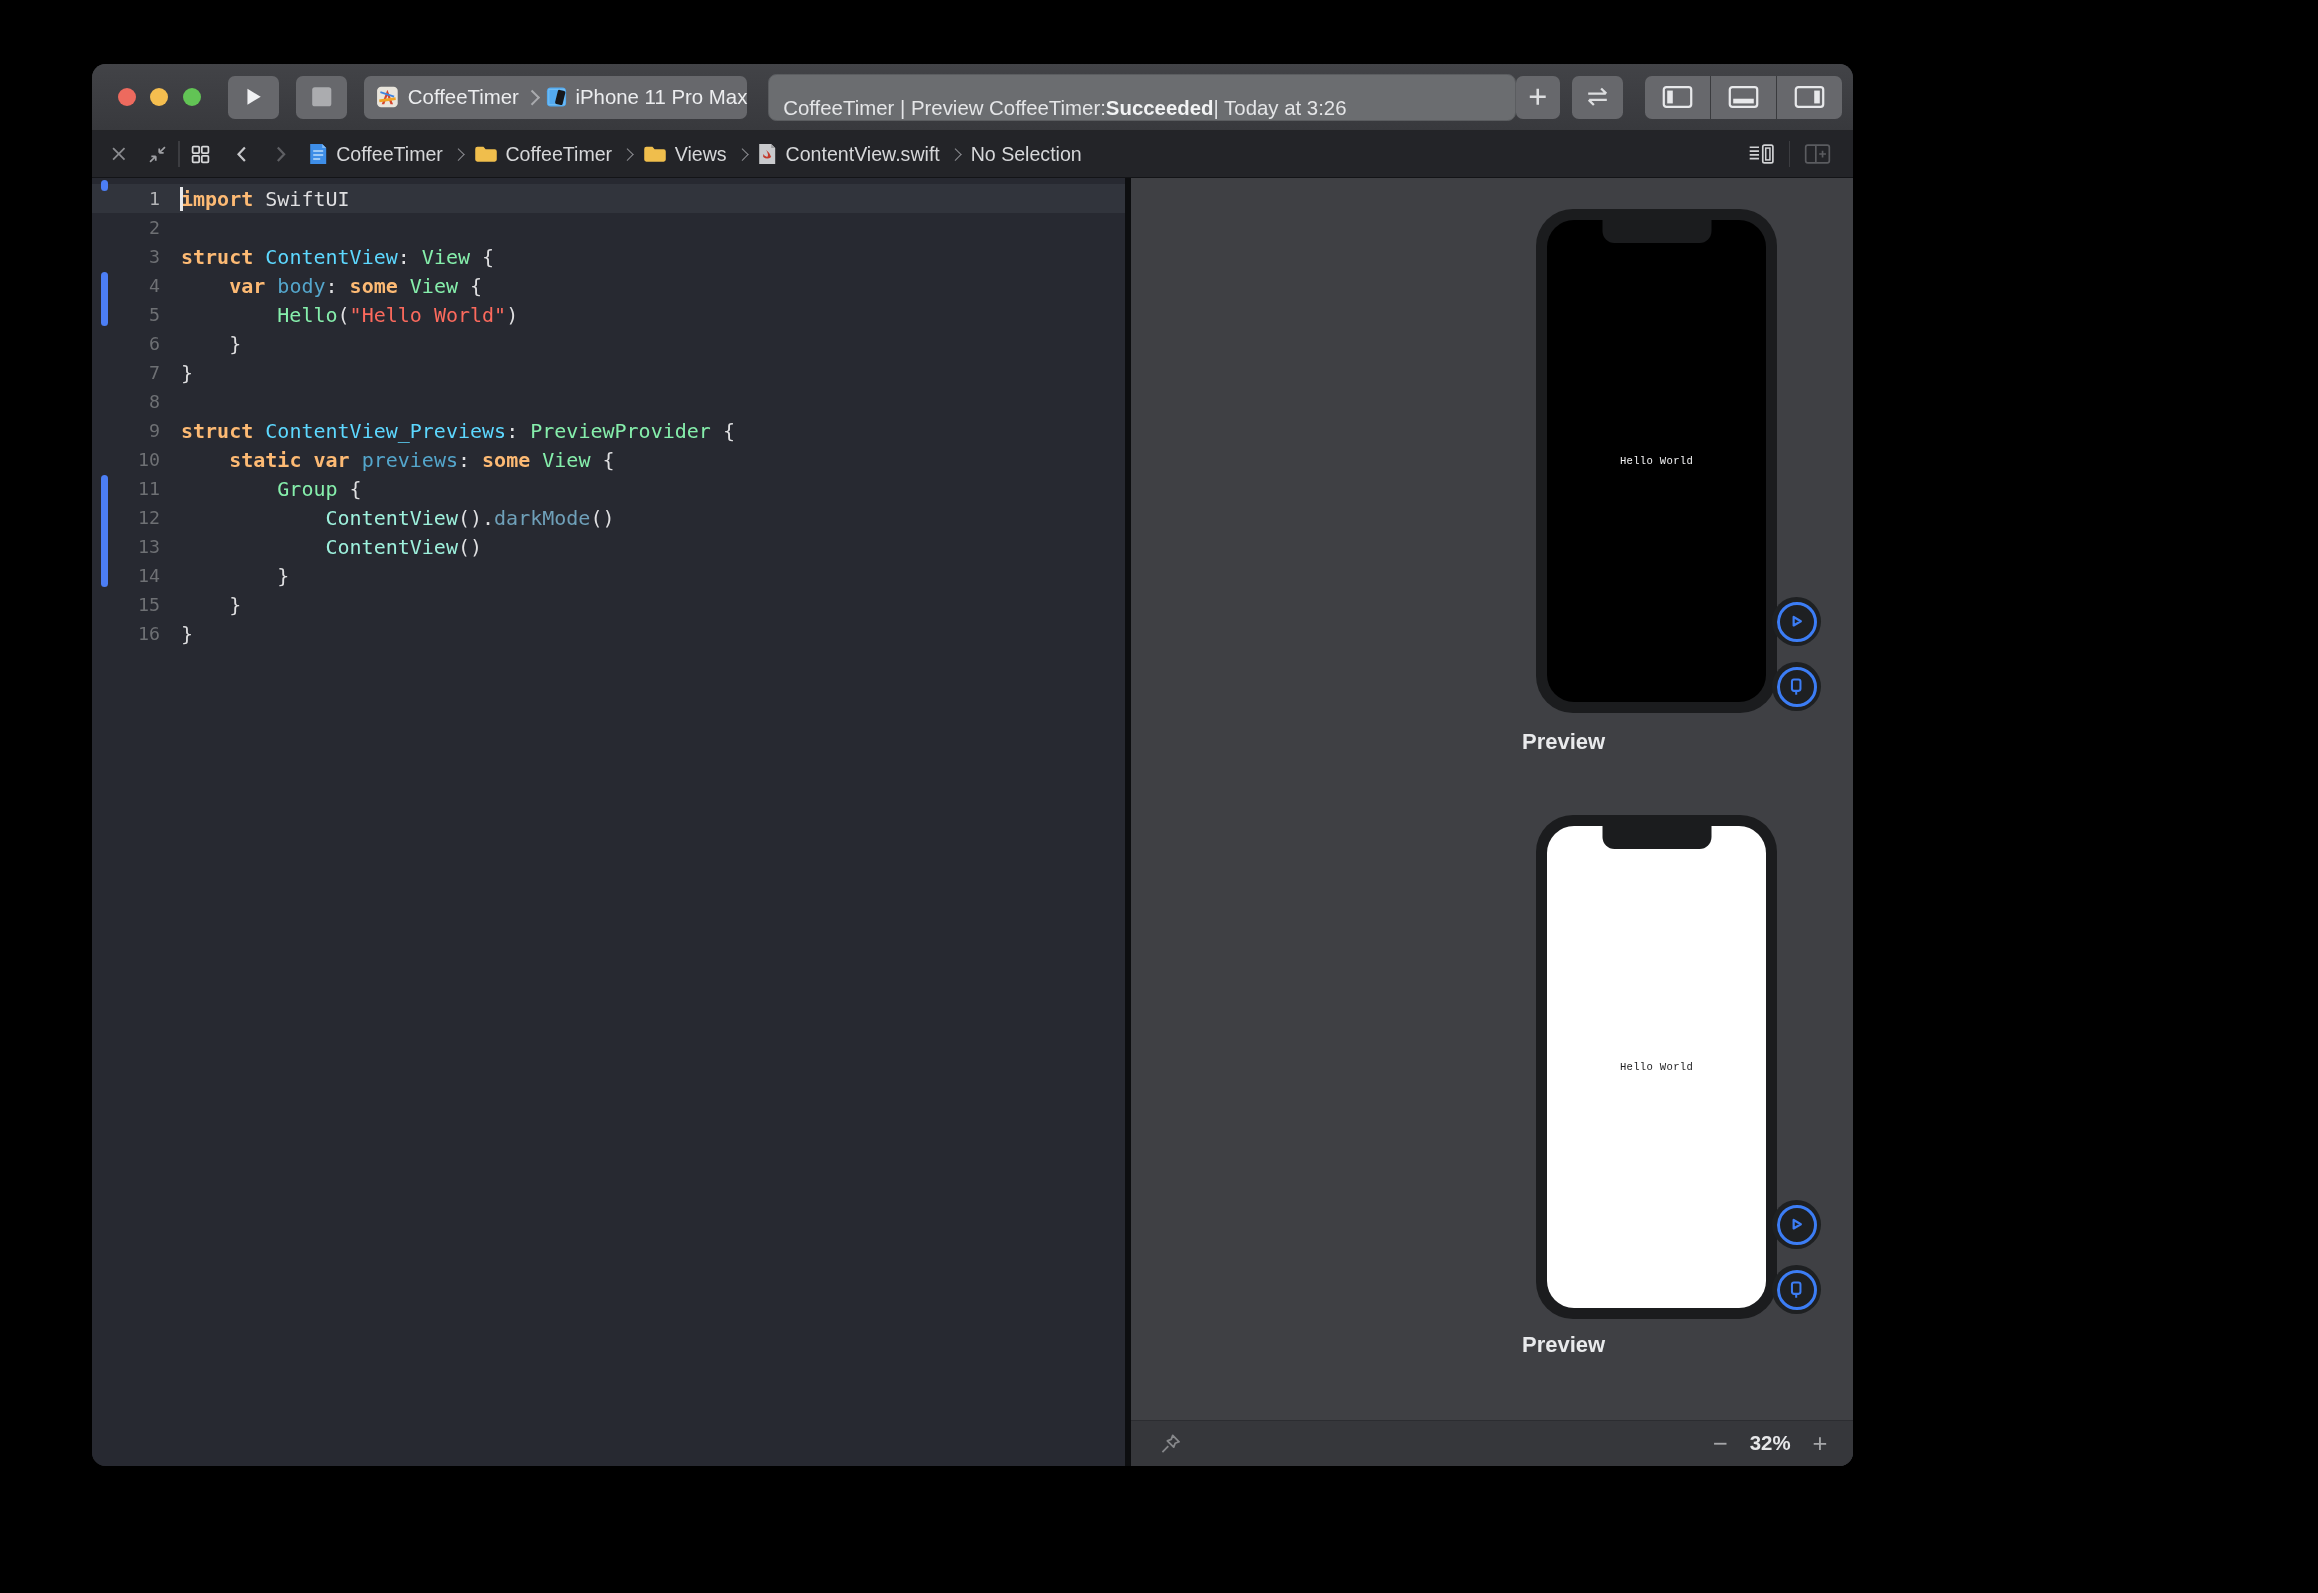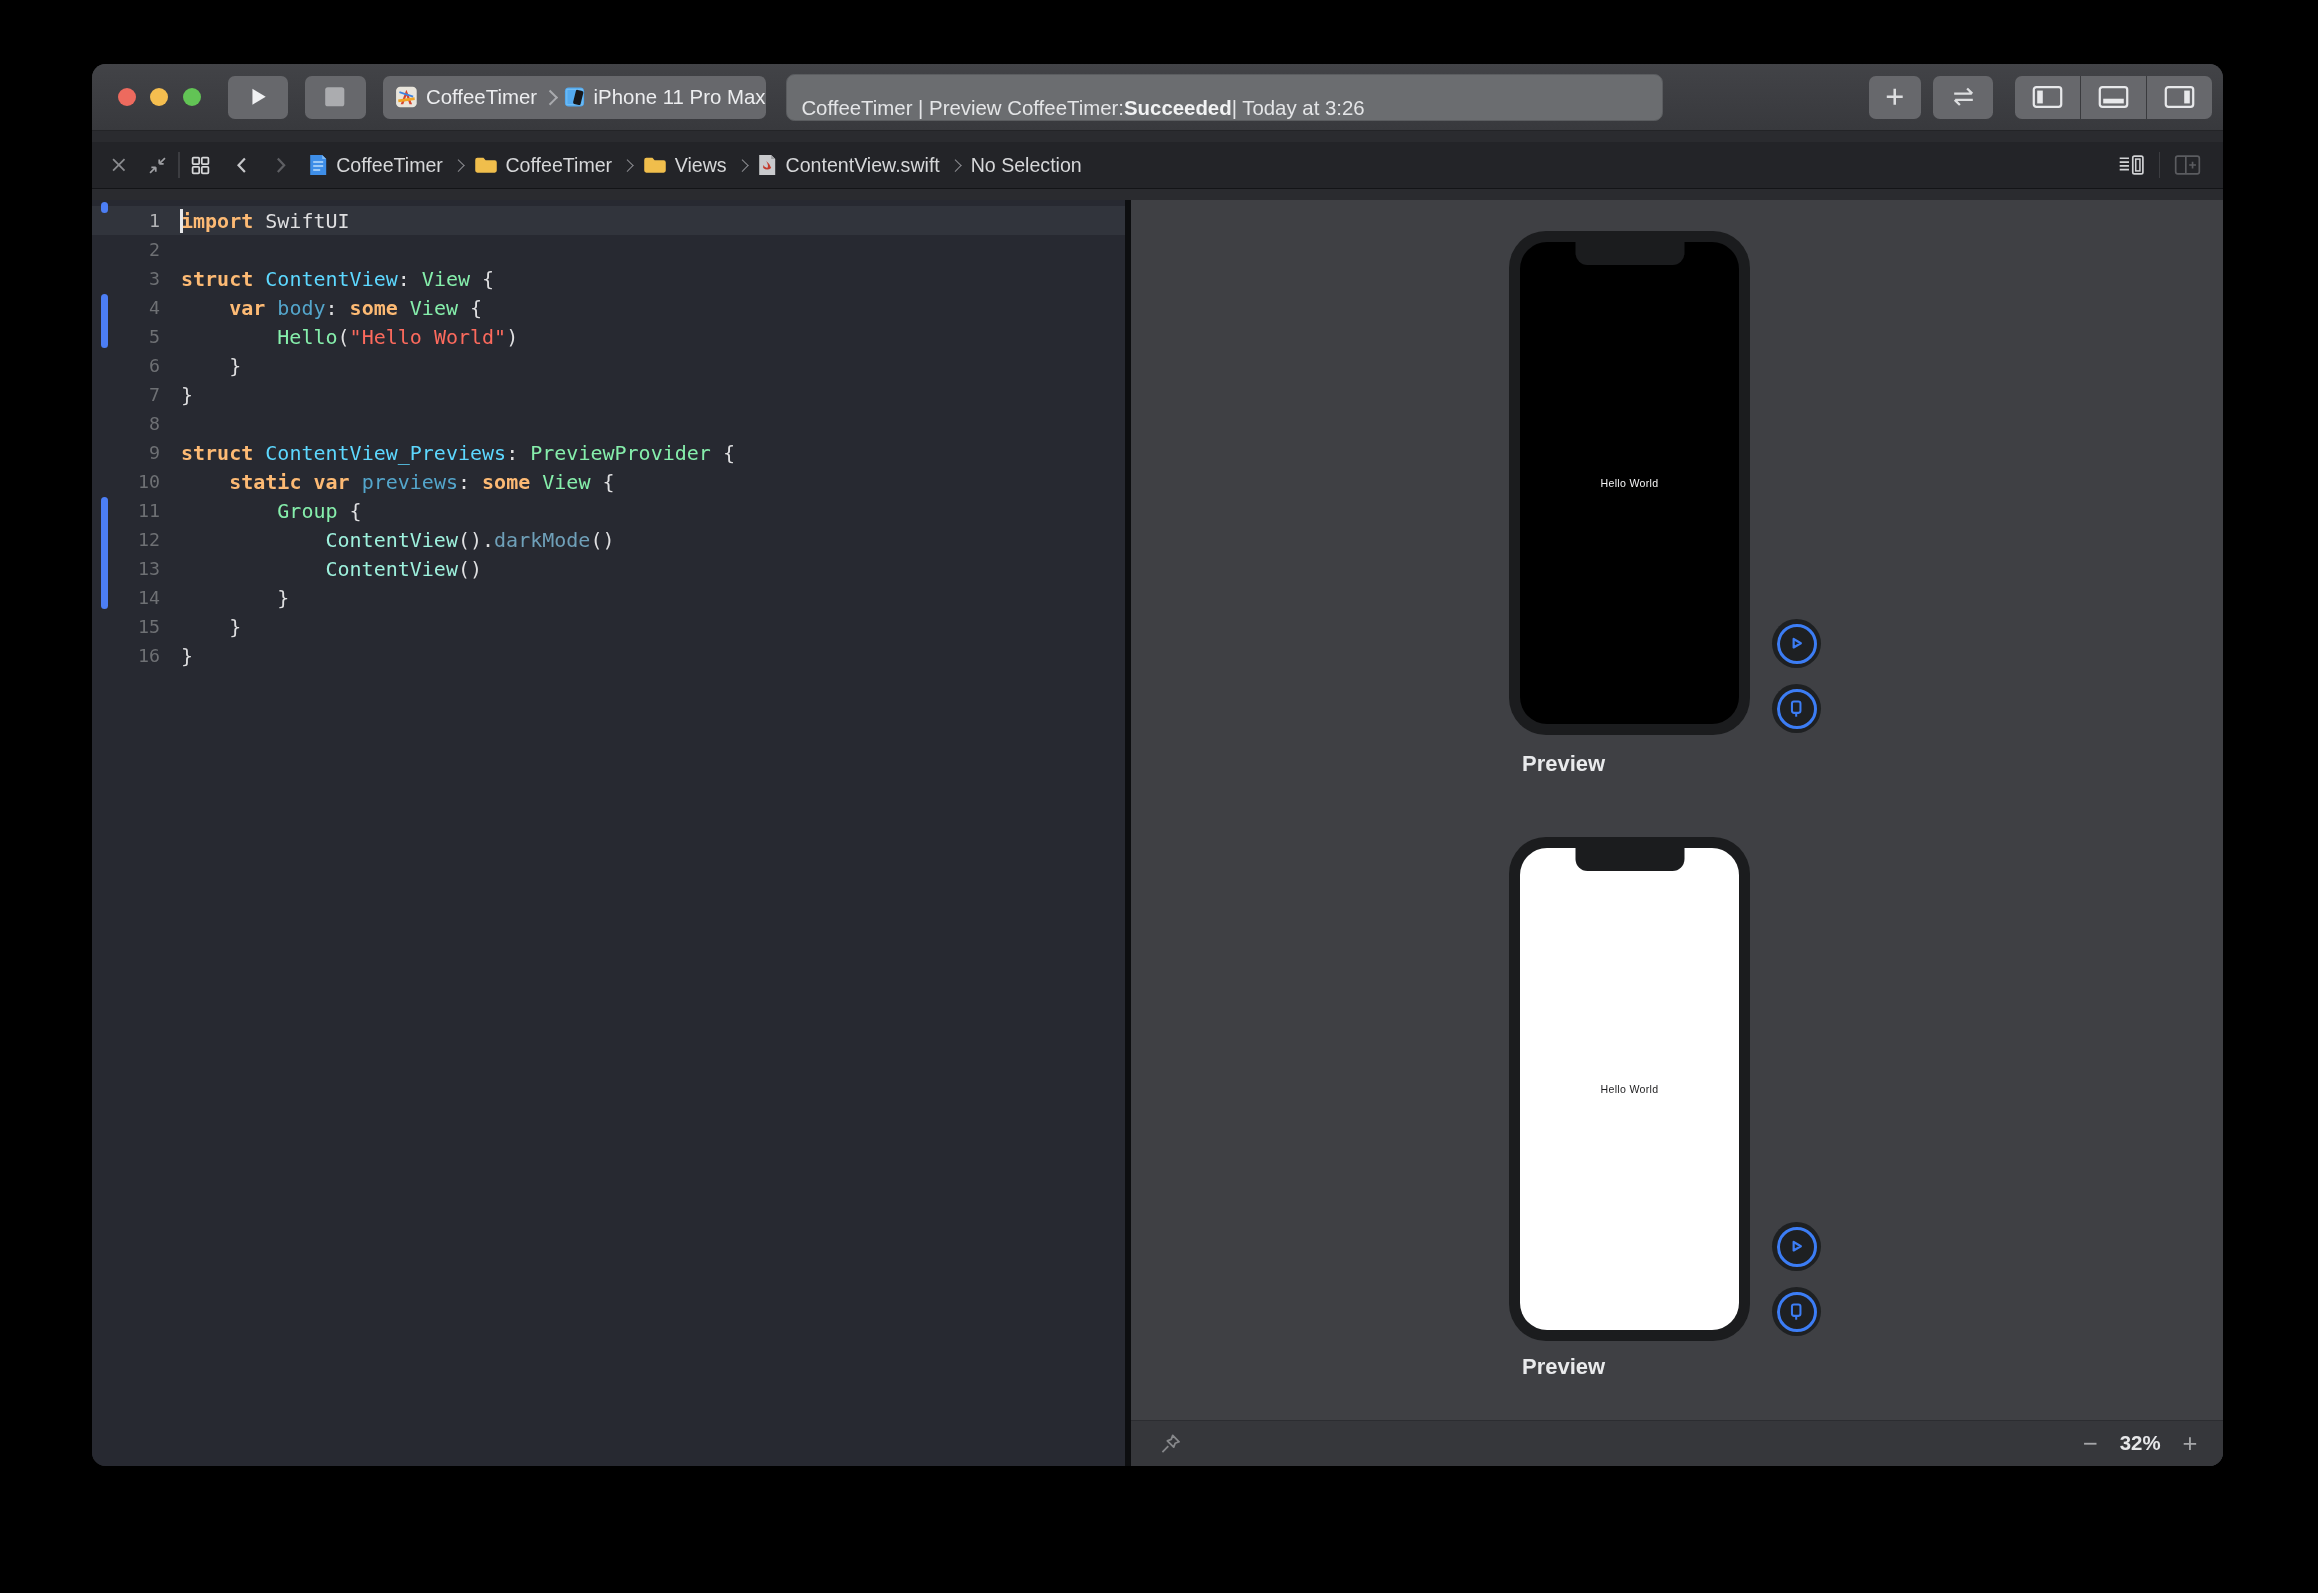--- a/index.html
+++ b/index.html
@@ -1,20 +1,20 @@
 <!DOCTYPE html>
 <html style="font-size:13.6px"><head>
 <meta charset="utf-8">
 <style>
   html,body{margin:0;padding:0;background:#000;width:2319px;height:1594px;overflow:hidden;
     font-family:"Liberation Sans","DejaVu Sans",sans-serif;-webkit-font-smoothing:antialiased;}
   .stage{position:relative;width:2319px;height:1594px;background:#000;}
-  .window{position:absolute;left:92px;top:64px;width:2131px;height:1402px;background:#2A2B2F;
+  .window{position:absolute;left:92px;top:64px;width:1761px;height:1402px;background:#2A2B2F;
     border-radius:13.6px;overflow:hidden;display:flex;flex-direction:column;
-    box-shadow:inset 0 0.9px 0 rgba(255,255,255,.07);gap:11px;}
+    box-shadow:inset 0 0.9px 0 rgba(255,255,255,.07);}
   
   .toolbar{height:66px;flex:0 0 66px;background:linear-gradient(#424347,#38393D);
     border-bottom:0.9px solid #232427;display:flex;align-items:center;}
   .traffic{display:flex;gap:14.5px;margin-left:25.5px;}
   .tl{width:18px;height:18px;border-radius:50%;}
   .tbtn{height:43px;border-radius:6.8px;background:#67686C;display:flex;align-items:center;justify-content:center;}
   .run{width:60px;margin-left:27px;}
   .stop{width:61px;margin-left:17px;}
   .scheme{width:383px;margin-left:17px;justify-content:flex-start;padding:0;box-sizing:border-box;gap:7.7px;}
   .scheme .lbl{color:#ECEDEF;font-size:20.4px;white-space:nowrap;}
@@ -51,22 +51,22 @@
   .code-line .ln{flex:0 0 68px;text-align:right;color:#6E7074;font-size:18.3px;
     font-family:"DejaVu Sans Mono","Liberation Mono",monospace;}
   .code-line.current .ln{color:#B2B3B6;}
   .code-line .code{margin-left:21px;white-space:pre;color:#DFDFE1;}
   .c-pl{color:#DFDFE1;} .c-kw{color:#fdba74;font-weight:bold;}
   .c-tdecl{color:#5DD8FF;} .c-otype{color:#86efac;} .c-pdecl{color:#54A6CC;}
   .c-pclass{color:#9EF1DD;} .c-meth{color:#6FA0B9;} .c-str{color:#FC6A5D;}
   .change-bar{position:absolute;left:8.5px;width:7.7px;border-radius:4.3px;background:#4C7EF5;}
   .caret{position:absolute;left:88px;top:8.5px;width:2.6px;height:24px;background:#E6E7E9;}
   
-  .phone{position:absolute;left:378px;width:241px;height:504px;background:#1B1C1E;border-radius:37px;
-    padding:11px;box-sizing:border-box;}
+  .phone{position:absolute;left:405px;width:241px;height:504px;background:#1B1C1E;border-radius:37px;
+    padding:11px;box-sizing:border-box;font-family:Liberation Mono, monospace;}
   .screen{width:100%;height:100%;border-radius:27px;position:relative;overflow:hidden;}
   .screen.dark{background:#000;} .screen.light{background:#FFF;}
   .notch{position:absolute;top:0;left:50%;transform:translateX(-50%);width:109px;height:23px;
     background:#1B1C1E;border-radius:0 0 12px 12px;}
   .hello{position:absolute;top:50%;left:50%;transform:translate(-50%,-50%);font-size:10.6px;letter-spacing:0.3px;}
   .screen.dark .hello{color:#F4F4F5;} .screen.light .hello{color:#1D1D1F;}
   .pv-label{position:absolute;left:391px;width:241px;color:#E9EAEC;
     font-size:22px;font-weight:700;}
   .preview-btn{position:absolute;width:49px;height:49px;border-radius:50%;background:#1E2022;
     display:flex;align-items:center;justify-content:center;}

